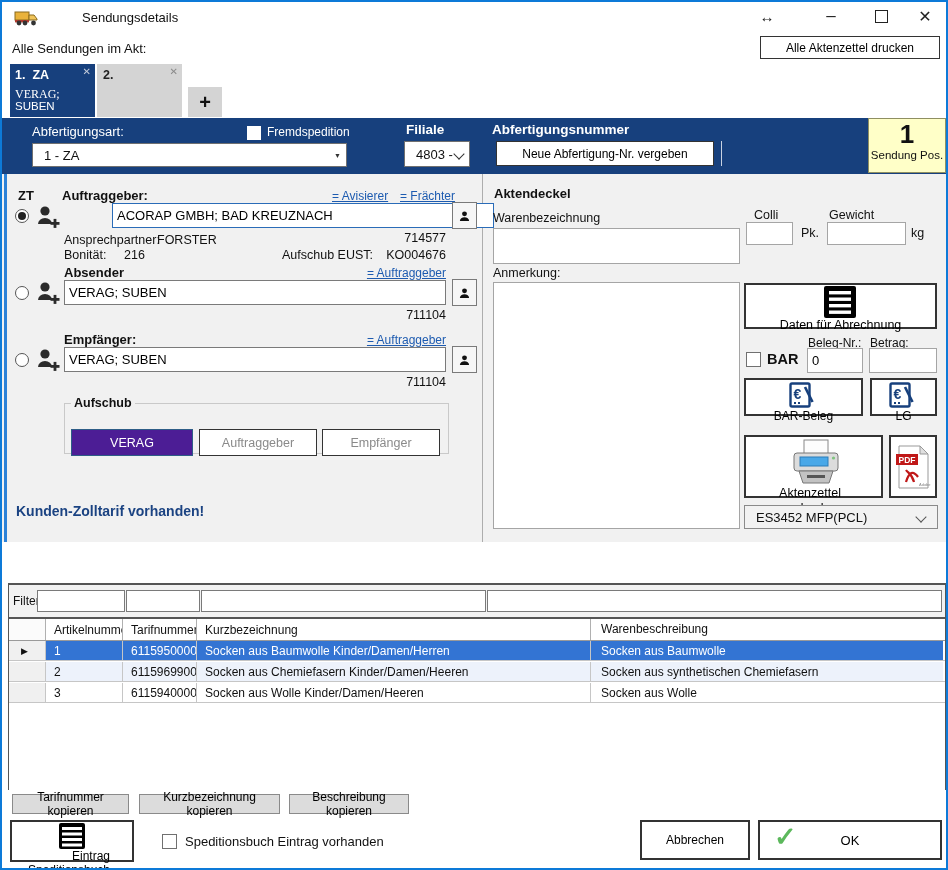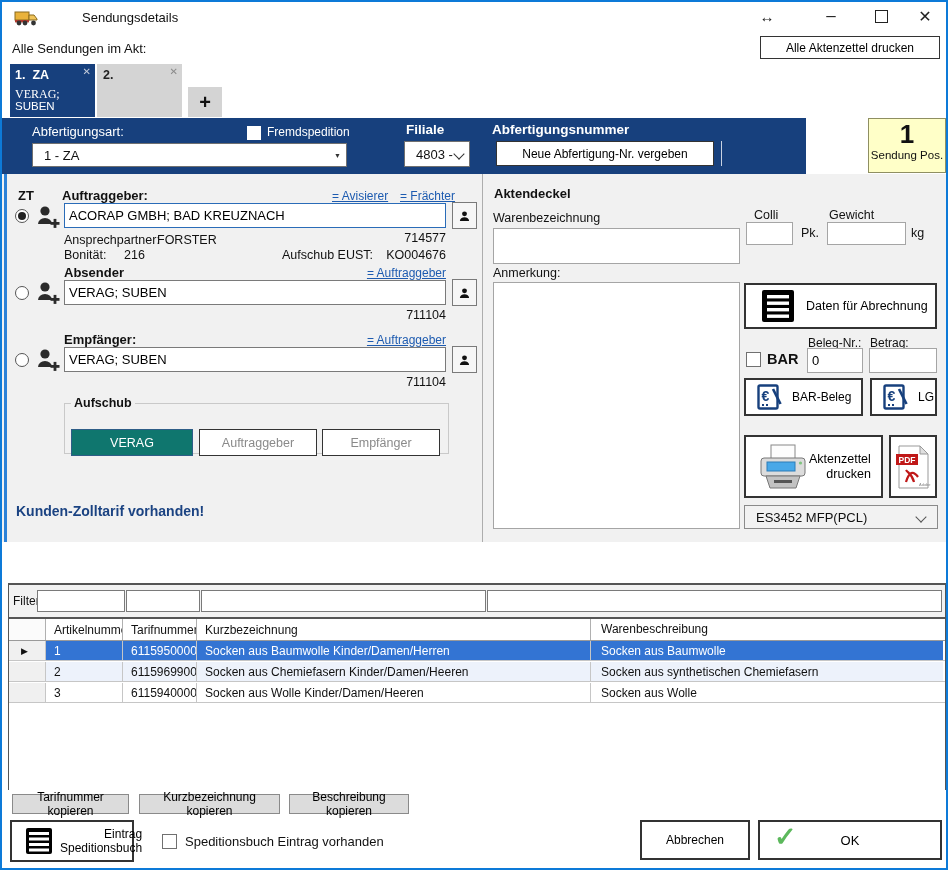--- a/index.html
+++ b/index.html
@@ -8,35 +8,35 @@
     border:2px solid #0d7ad8;box-sizing:border-box;overflow:hidden;
     font-family:"Liberation Sans",sans-serif;font-size:12.5px;color:#111;
   }
   .abs{position:absolute;}
   .lbl{position:absolute;white-space:nowrap;}
   .bold{font-weight:bold;}
   .white{color:#fff;}
   .link{color:#1d5bb0;text-decoration:underline;font-size:12px;cursor:pointer;white-space:nowrap;}
   .btn{position:absolute;display:flex;align-items:center;justify-content:center;
        background:#fff;border:1px solid #333;box-sizing:border-box;font-size:12px;cursor:pointer;}
-  .btn2{border:2px solid #333;}
+  .btn2{border:2px solid #333;flex-direction:column;}
   .graybtn{background:#dcdcdc;border:1px solid #8a8a8a;}
   .input{position:absolute;background:#fff;border:1px solid #7a7a7a;box-sizing:border-box;
          font-family:"Liberation Sans",sans-serif;font-size:13px;padding:2px 4px;outline:none;}
-  .input.focused{border:1.5px solid #2a6cb8;}
+  .input.focused{border:1.5px solid #2a6cb8;margin-left:48px;}
   .radio{position:absolute;width:14px;height:14px;border:1px solid #555;border-radius:50%;background:#fff;box-sizing:border-box;}
   .radio.checked::after{content:'';position:absolute;left:2px;top:2px;right:2px;bottom:2px;background:#222;border-radius:50%;}
   .cb{position:absolute;width:14px;height:14px;background:#fff;border:1px solid #707070;box-sizing:border-box;}
   .chev{display:inline-block;width:7px;height:7px;border-right:1.6px solid #333;border-bottom:1.6px solid #333;transform:rotate(45deg);margin-top:-4px;}
   .combo{position:absolute;background:#fff;border:1px solid #707070;box-sizing:border-box;display:flex;align-items:center;overflow:hidden;cursor:pointer;}
   .combo .val{flex:1;padding:0 11px;white-space:nowrap;overflow:hidden;font-size:13px;}
   .combo .arr{width:17px;text-align:center;font-size:7px;color:#333;flex:none;}
   .titlebar{position:absolute;left:0;top:0;right:0;height:30px;background:#fff;}
   .winctl{position:absolute;top:2px;width:34px;height:24px;display:flex;align-items:center;justify-content:center;font-size:15px;color:#222;cursor:pointer;}
-  .bluebar{position:absolute;left:0;top:116px;width:804px;height:56px;background:#17407d;}
+  .bluebar{position:absolute;left:0;top:116px;width:944px;height:56px;background:#17407d;}
   .tab{position:absolute;top:62px;height:53px;box-sizing:border-box;cursor:pointer;}
   .gridhdr{font-size:12px;}
   .cell{position:absolute;top:0;bottom:0;box-sizing:border-box;border-right:1px solid #c6c6c6;
         padding:3px 0 0 8px;white-space:nowrap;overflow:hidden;font-size:12px;}
   .rowline{position:absolute;left:0;right:0;height:20px;border-bottom:1px solid #c6c6c6;box-sizing:border-box;}
   svg{display:block;}
 </style>
 </head>
 <body>
 
@@ -166,21 +166,21 @@
     <button class="btn" style="left:450px;top:172px;width:25px;height:27px;background:#f6f6f6;border:1px solid #7a7a7a;">
       <svg width="18" height="18" viewBox="0 0 18 18">
           <circle cx="9" cy="5.5" r="4" fill="#111"></circle>
           <path d="M1.5,17 a7.5,6 0 0 1 15,0 z" fill="#111"></path>
         </svg>
     </button>
     <span class="lbl" style="left:344px;top:201px;width:100px;text-align:right;">711104</span>
 
     <fieldset class="abs" style="left:62px;top:222px;width:383px;height:56px;border:1px solid #c9c9c9;margin:0;padding:0;">
       <legend class="bold" style="font-size:12.5px;margin-left:6px;padding:0 3px;">Aufschub</legend>
-      <button class="btn" style="left:6px;top:19px;width:122px;height:27px;background:#0f766e;border:1px solid #2e5d87;color:#fff;font-size:12.5px;">VERAG</button>
+      <button class="btn" style="left:6px;top:19px;width:122px;height:27px;background:#4c1d95;border:1px solid #2e5d87;color:#fff;font-size:12.5px;">VERAG</button>
       <button class="btn" style="left:134px;top:19px;width:118px;height:27px;color:#8a8a8a;font-size:12.5px;">Auftraggeber</button>
       <button class="btn" style="left:257px;top:19px;width:118px;height:27px;color:#8a8a8a;font-size:12.5px;">Empfänger</button>
     </fieldset>
 
     <span class="lbl bold" style="left:14px;top:329px;font-size:14px;color:#1b4382;">Kunden-Zolltarif vorhanden!</span>
 
     <span class="lbl bold" style="left:492px;top:12px;font-size:13px;">Aktendeckel</span>
     <span class="lbl" style="left:491px;top:37px;">Warenbezeichnung</span>
     <textarea class="input" style="left: 491px; top: 54px; width: 247px; height: 36px; resize: none; border: 1px solid rgb(165, 165, 165);"></textarea>
     <span class="lbl" style="left:752px;top:34px;">Colli</span>

